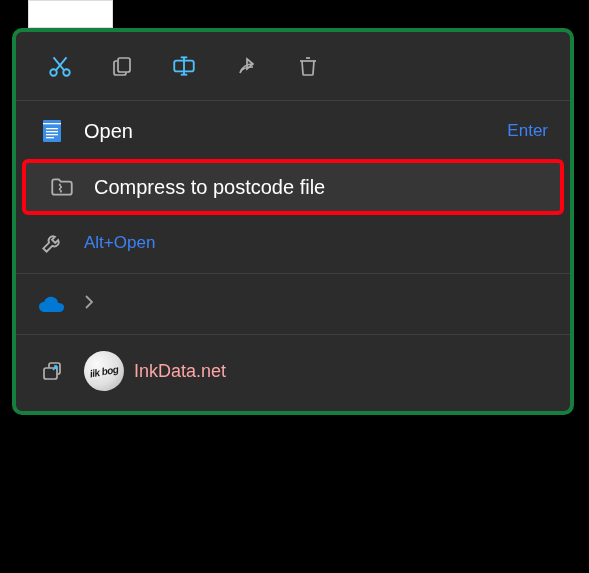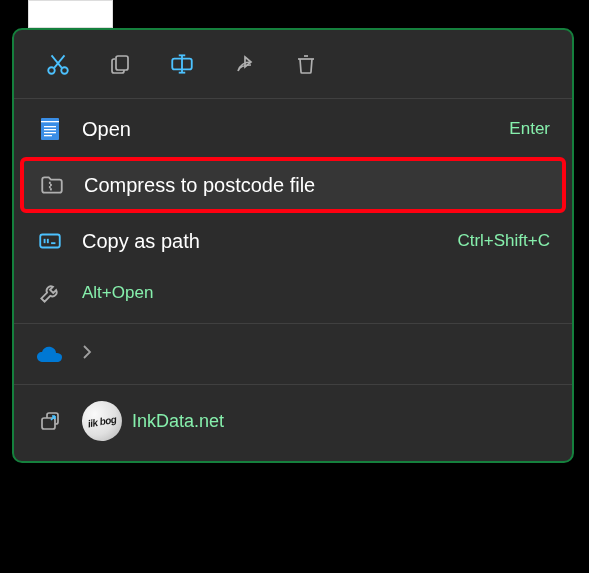--- a/index.html
+++ b/index.html
@@ -23,21 +23,21 @@
       height: 28px;
       background: #fff;
       border: 1px solid #ddd;
     }
     .context-menu {
       position: absolute;
       top: 28px;
       left: 12px;
       width: 562px;
       background: #2c2c2c;
-      border: 2px solid #15803d;
+      border: 4px solid #15803d;
       border-radius: 10px;
       padding: 8px 0;
     }
     .icon-toolbar {
       display: flex;
       gap: 30px;
       padding: 10px 28px 14px 28px;
     }
     .icon-btn {
       width: 32px;
@@ -57,38 +57,38 @@
       align-items: center;
       padding: 12px 22px;
       cursor: pointer;
       position: relative;
     }
     .menu-item.highlighted {
       background: #363636;
       border: 4px solid #ff0010;
       border-radius: 6px;
       margin: 2px 6px;
-      padding: 10px 14px;
+      padding: 10px 22px;
     }
     .menu-icon {
       width: 28px;
       height: 28px;
       margin-right: 18px;
       display: flex;
       align-items: center;
       justify-content: center;
       flex-shrink: 0;
     }
     .menu-label {
       color: #fff;
       font-size: 20px;
       flex: 1;
     }
     .menu-shortcut {
-      color: #86efac;
+      color: #3b82f6;
       font-size: 17px;
     }
     .chevron {
       color: #a0a0a0;
       font-size: 18px;
     }
     .watermark {
       display: flex;
       align-items: center;
       gap: 10px;
@@ -104,21 +104,21 @@
       font-size: 10px;
       font-weight: 700;
       font-style: italic;
       color: #1a1a1a;
       letter-spacing: -0.5px;
       transform: rotate(-10deg);
       flex-direction: column;
       line-height: 0.9;
     }
     .watermark-text {
-      color: #86efac;
+      color: #fca5a5;
       font-size: 18px;
     }
   </style>
 </head>
 <body>
 
 <div class="file-preview"></div>
 
 <div class="context-menu">
   <div class="icon-toolbar">
@@ -183,32 +183,20 @@
           <path d="M3 7a2 2 0 0 1 2-2h4l2 2h8a2 2 0 0 1 2 2v8a2 2 0 0 1-2 2H5a2 2 0 0 1-2-2V7z"></path>
           <line x1="10" y1="9" x2="10" y2="11"></line>
           <line x1="11" y1="11" x2="11" y2="13"></line>
           <line x1="10" y1="13" x2="10" y2="15"></line>
           <line x1="11" y1="15" x2="11" y2="17"></line>
         </svg>
     </div>
     <span class="menu-label">Compress to postcode file</span>
   </div>
 
-  <div class="menu-item">
-    <div class="menu-icon">
-      <svg width="26" height="26" viewBox="0 0 24 24" fill="none" stroke="#4cc2ff" stroke-width="1.7">
-          <rect x="3" y="6" width="18" height="12" rx="2"></rect>
-          <line x1="7" y1="10" x2="7" y2="14"></line>
-          <line x1="10" y1="10" x2="10" y2="14"></line>
-          <line x1="13" y1="14" x2="17" y2="14"></line>
-        </svg>
-    </div>
-    <span class="menu-label">Copy as path</span>
-    <span class="menu-shortcut">Ctrl+Shift+C</span>
-  </div>
 
   <div class="menu-item">
     <div class="menu-icon">
       <svg width="26" height="26" viewBox="0 0 24 24" fill="none" stroke="#b0b0b0" stroke-width="1.7">
           <path d="M14.7 6.3a4 4 0 0 0-5.4 5.4L4 17l3 3 5.3-5.3a4 4 0 0 0 5.4-5.4L15 12l-3-3 2.7-2.7z"></path>
         </svg>
     </div>
     <span class="menu-shortcut">Alt+Open</span>
   </div>
 

